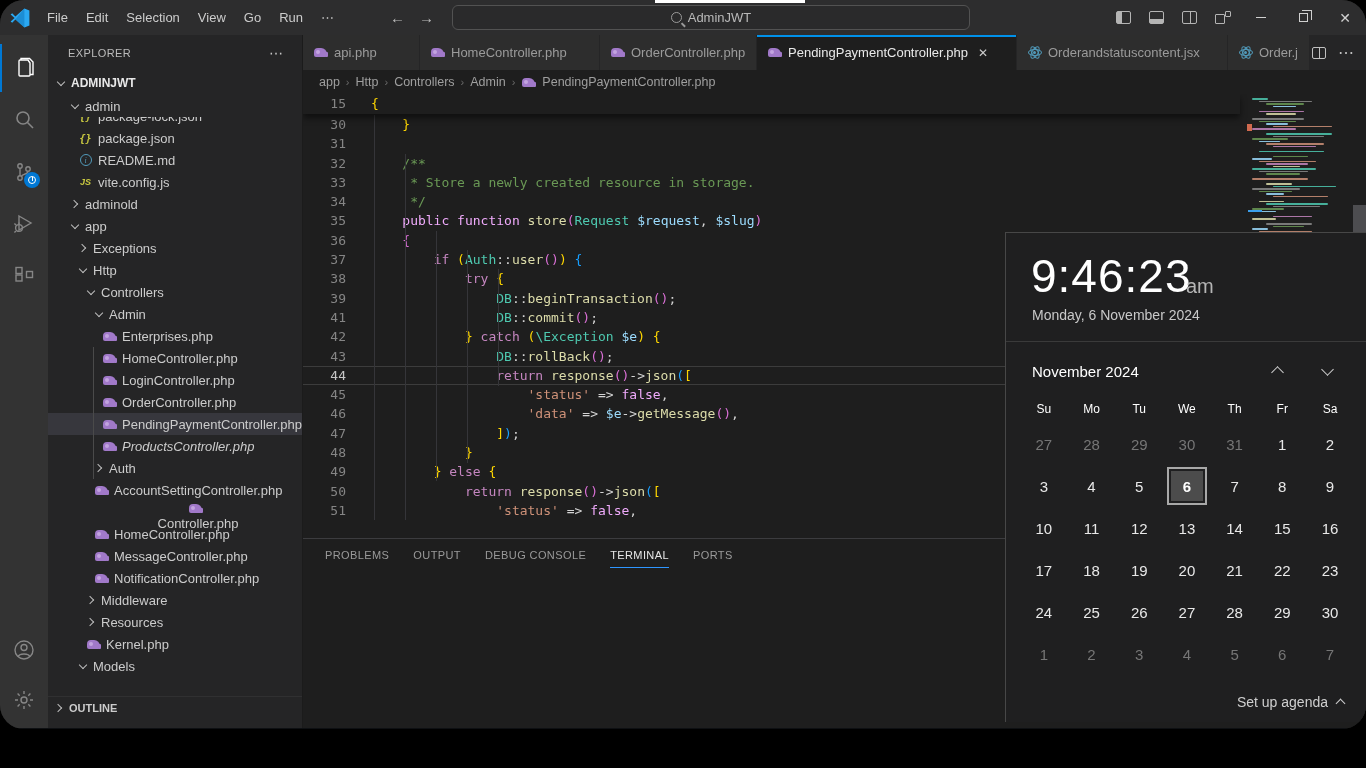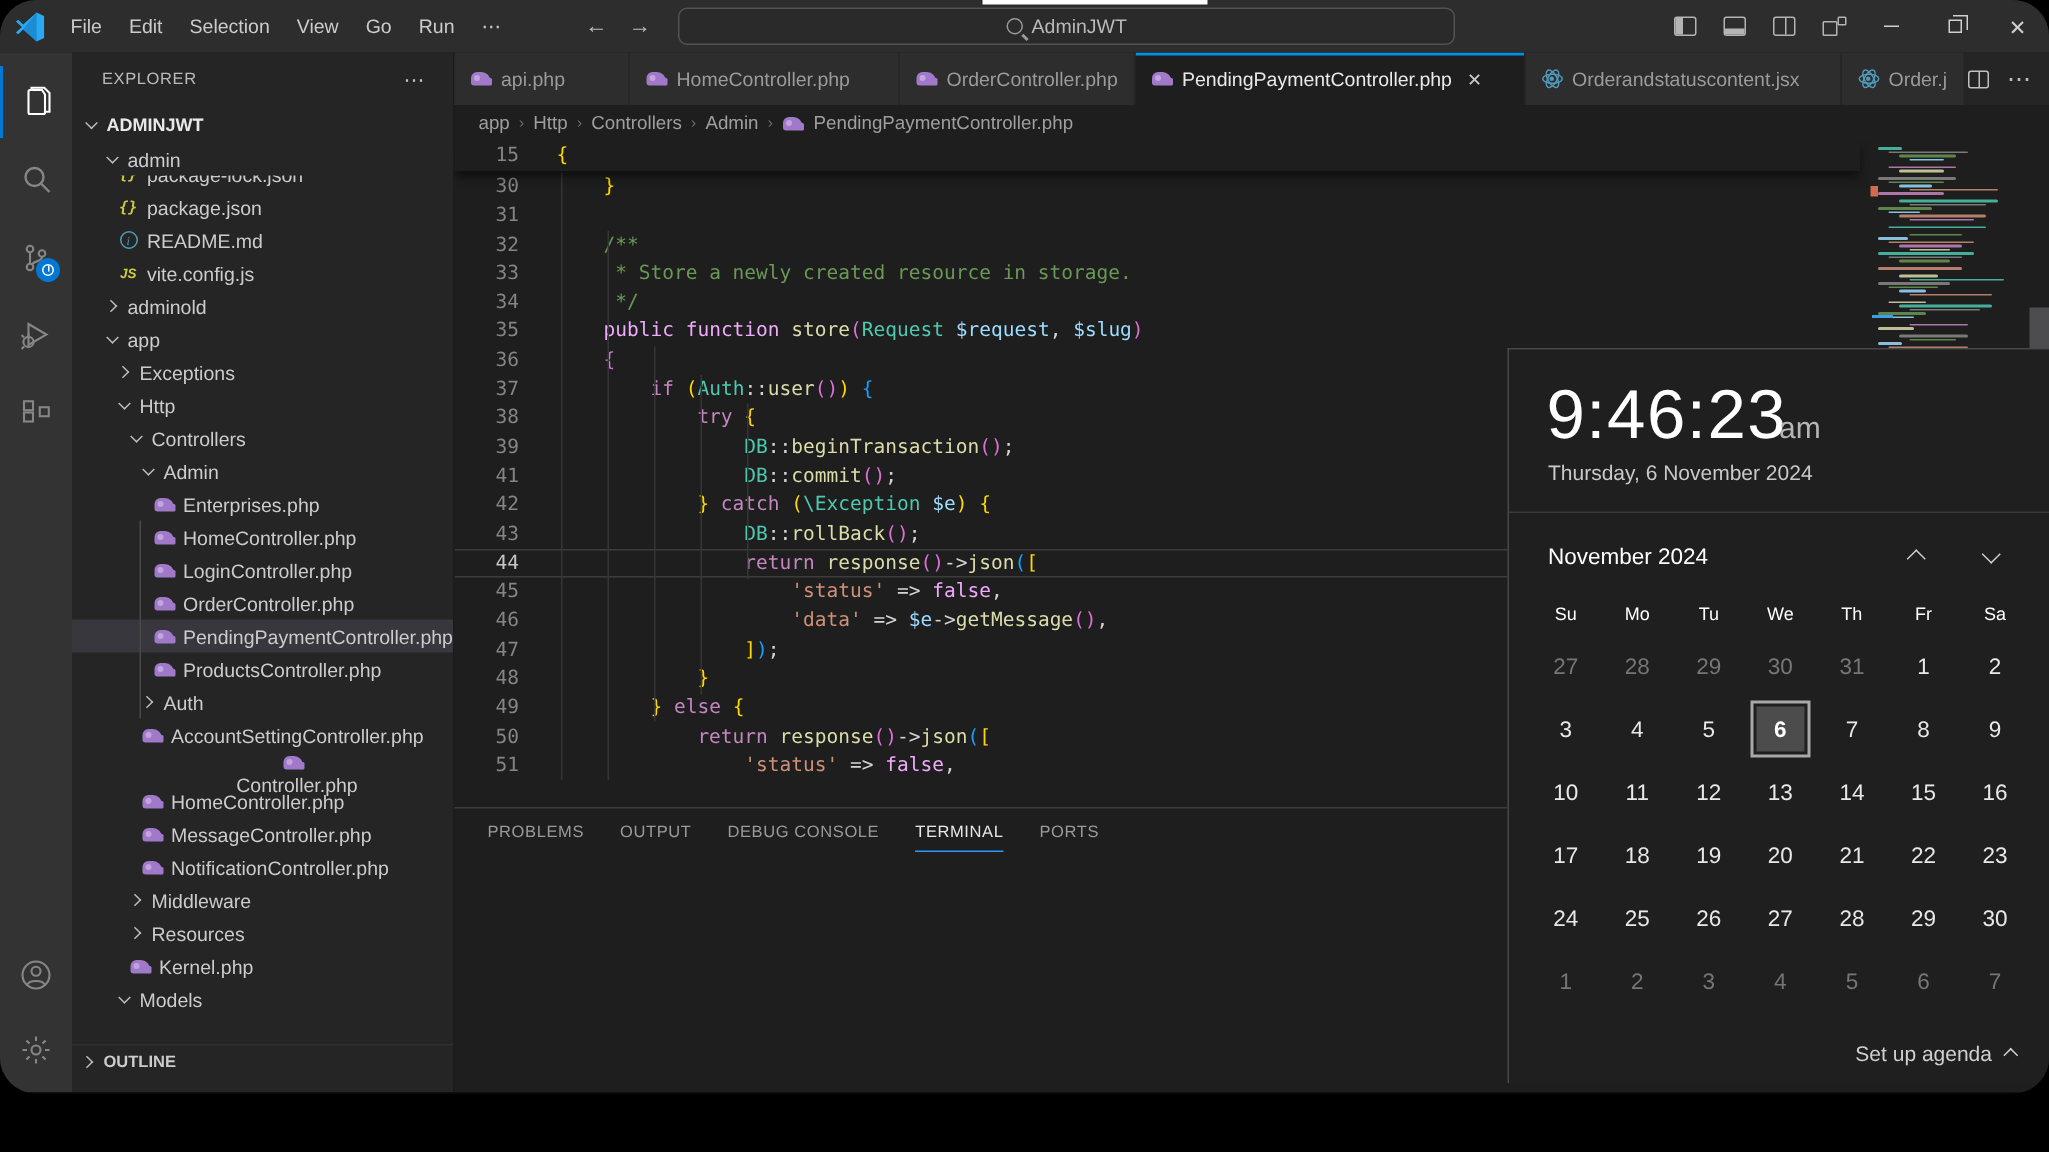--- a/index.html
+++ b/index.html
@@ -348,21 +348,21 @@
             <i class="php-el"></i>
           </span>
           <span>OrderController.php</span>
         </div>
         <div class="trow sel" style="padding-left: 54px;">
           <span class="fic">
             <i class="php-el"></i>
           </span>
           <span>PendingPaymentController.php</span>
         </div>
-        <div class="trow" style="padding-left: 54px;">
+        <div class="trow" style="padding-left: 54px; font-style: italic;">
           <span class="fic">
             <i class="php-el"></i>
           </span>
           <span>ProductsController.php</span>
         </div>
         <div class="trow" style="padding-left: 46px;">
           <span class="chev closed"></span>
           <span>Auth</span>
         </div>
         <div class="trow" style="padding-left: 46px;">
@@ -581,21 +581,21 @@
         <span class="ptab">OUTPUT</span>
         <span class="ptab">DEBUG CONSOLE</span>
         <span class="ptab active">TERMINAL</span>
         <span class="ptab">PORTS</span>
       </div>
   </div>
 
   <div class="flyout">
     <div class="fly-time">9:46:23</div>
     <div class="fly-ampm">am</div>
-    <div class="fly-date">Thursday, 6 November 2024</div>
+    <div class="fly-date">Monday, 6 November 2024</div>
     <div class="fly-sep"></div>
     <div class="fly-month">November 2024</div>
     <div class="mchev" style="right:80px"></div>
     <div class="mchev down" style="right:30px"></div>
     <div class="cal" id="calendar">
         <div class="cal-row">
           <div class="cal-cell hd">Su</div>
           <div class="cal-cell hd">Mo</div>
           <div class="cal-cell hd">Tu</div>
           <div class="cal-cell hd">We</div>

